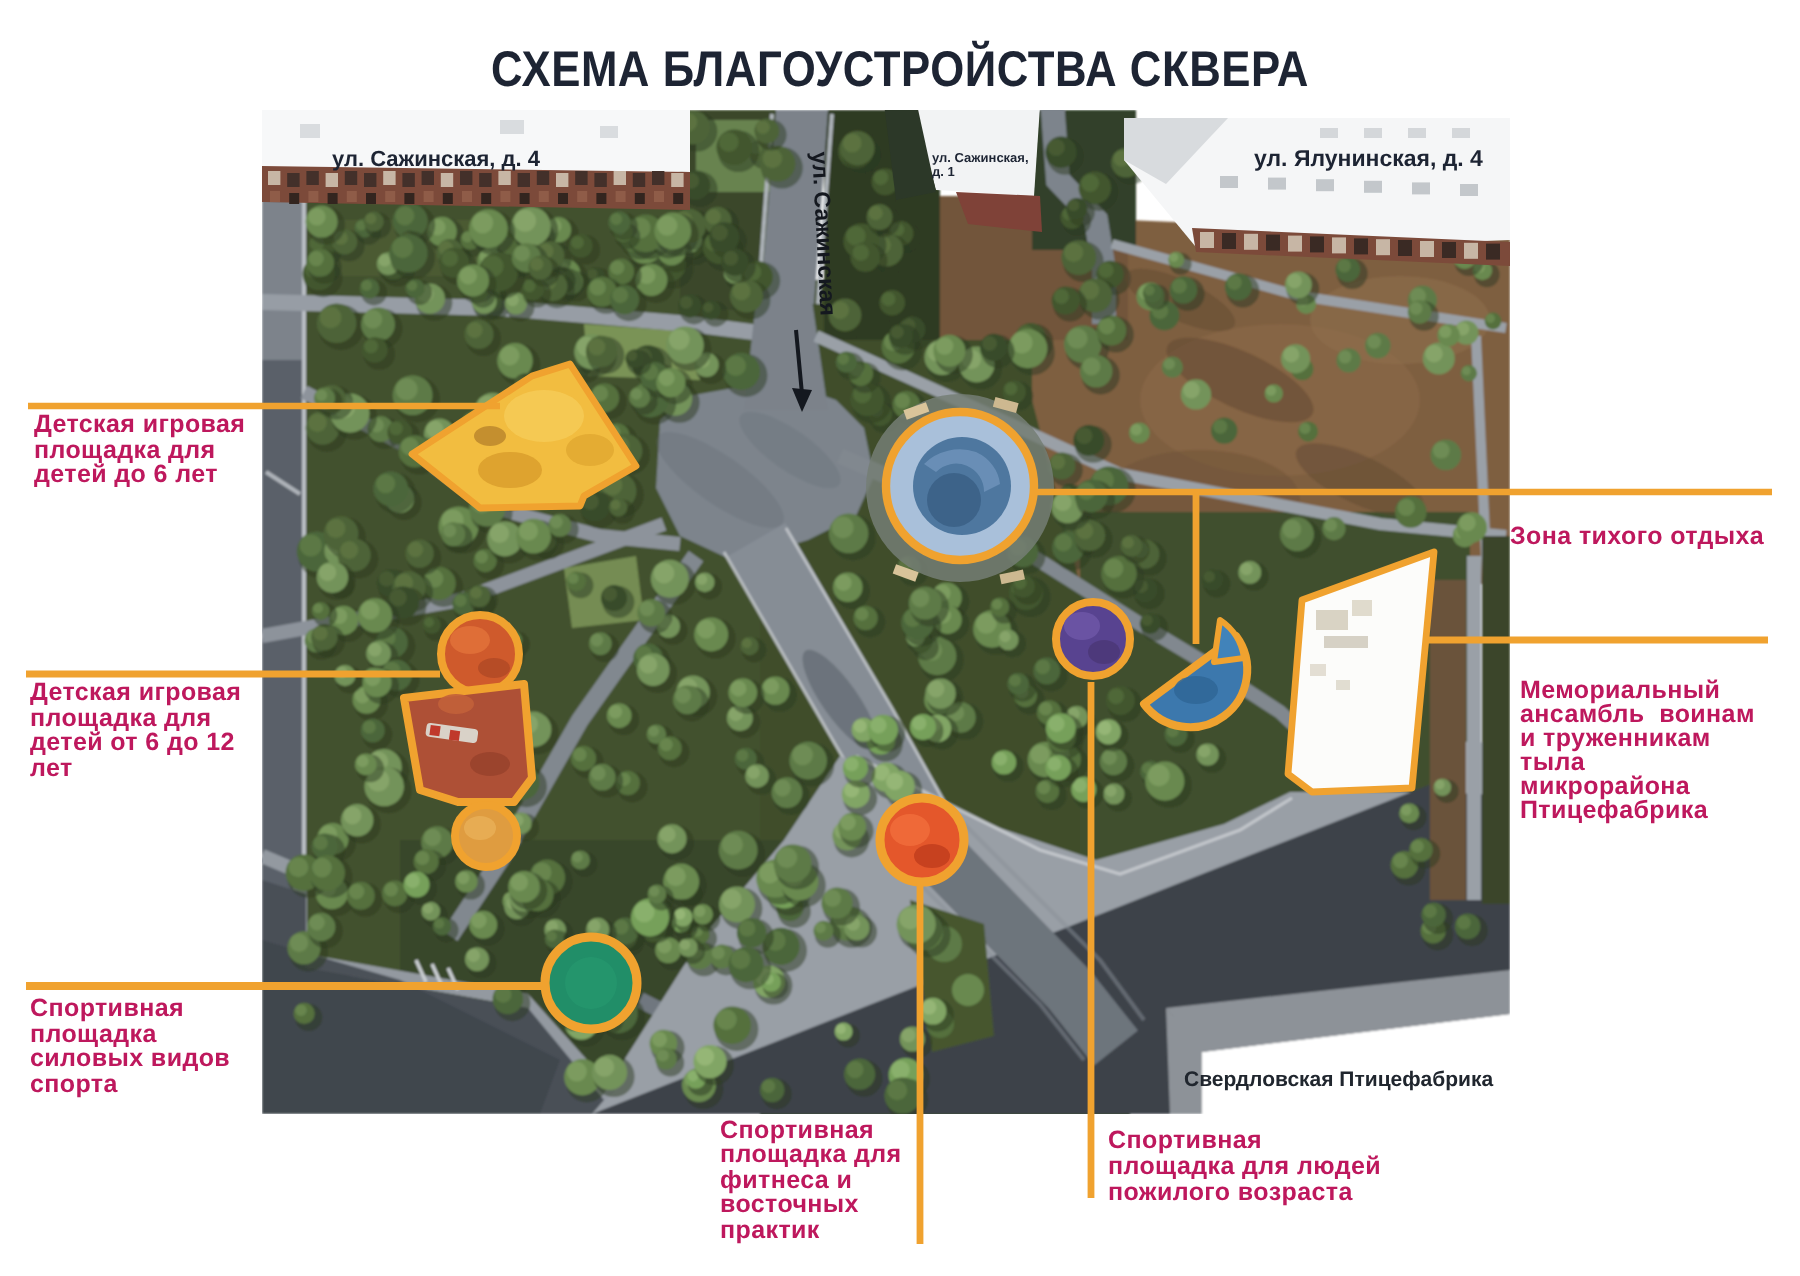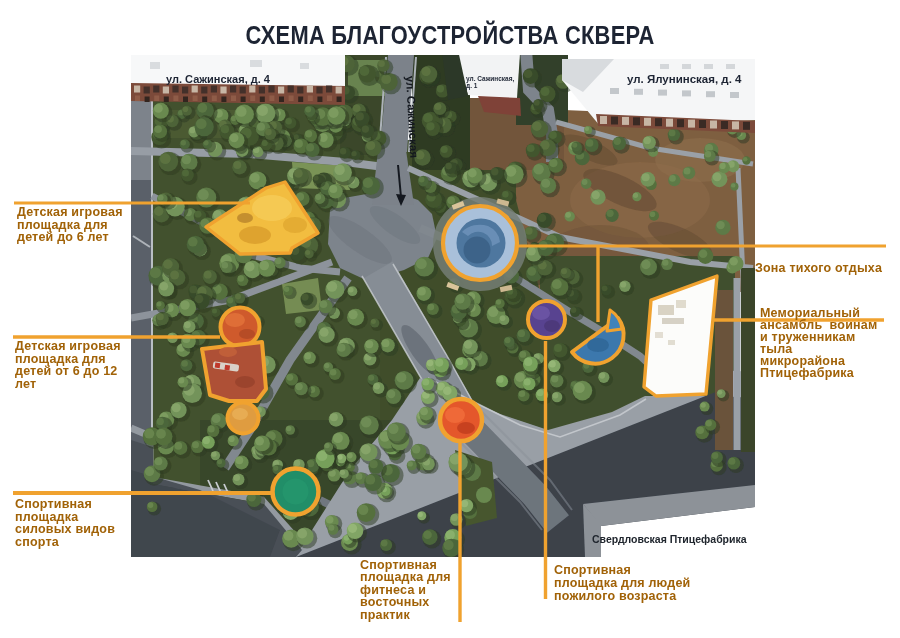--- a/index.html
+++ b/index.html
@@ -2,21 +2,21 @@
 <html lang="ru"><head>
 <meta charset="utf-8">
 <title>Схема благоустройства сквера</title>
 <style>
   html,body{margin:0;padding:0;background:#ffffff;}
   #page{position:relative;width:900px;height:638px;overflow:hidden;background:#ffffff;
         font-family:"Liberation Sans", sans-serif;}
   .title{position:absolute;left:0;top:21px;width:900px;text-align:center;
         font-size:25px;font-weight:bold;color:#1d2433;letter-spacing:0.3px;
         transform:scaleX(0.875);transform-origin:450px 0;}
-  .lbl{position:absolute;font-size:12.5px;font-weight:bold;color:#a16207;
+  .lbl{position:absolute;font-size:12.5px;font-weight:bold;color:#be185d;
         line-height:12.7px;letter-spacing:0.2px;white-space:nowrap;}
   svg{position:absolute;left:0;top:0;}
 </style>
 </head>
 <body>
 <div id="page">
 
 <svg width="900" height="638" viewBox="0 0 900 638">
 <defs>
         <clipPath id="photo">
@@ -1677,19 +1677,19 @@
 <div class="title">СХЕМА БЛАГОУСТРОЙСТВА СКВЕРА</div>
 
 <div class="lbl" style="left:17px;top:206px;">Детская игровая<br>площадка для<br>детей до 6 лет</div>
 
 <div class="lbl" style="left:15px;top:340px;">Детская игровая<br>площадка для<br>детей от 6 до 12<br>лет</div>
 
 <div class="lbl" style="left:15px;top:498px;">Спортивная<br>площадка<br>силовых видов<br>спорта</div>
 
 <div class="lbl" style="left:755px;top:262px;">Зона тихого отдыха</div>
 
-<div class="lbl" style="left:760px;top:308px;line-height:11.9px;">Мемориальный<br>ансамбль&nbsp; воинам<br>и труженникам<br>тыла<br>микрорайона<br>Птицефабрика</div>
+<div class="lbl" style="left:760px;top:340px;line-height:11.9px;">Мемориальный<br>ансамбль&nbsp; воинам<br>и труженникам<br>тыла<br>микрорайона<br>Птицефабрика</div>
 
 <div class="lbl" style="left:360px;top:559px;line-height:12.4px;">Спортивная<br>площадка для<br>фитнеса и<br>восточных<br>практик</div>
 
 <div class="lbl" style="left:554px;top:564px;line-height:12.9px;">Спортивная<br>площадка для людей<br>пожилого возраста</div>
 
 </div>
 
 </body></html>

